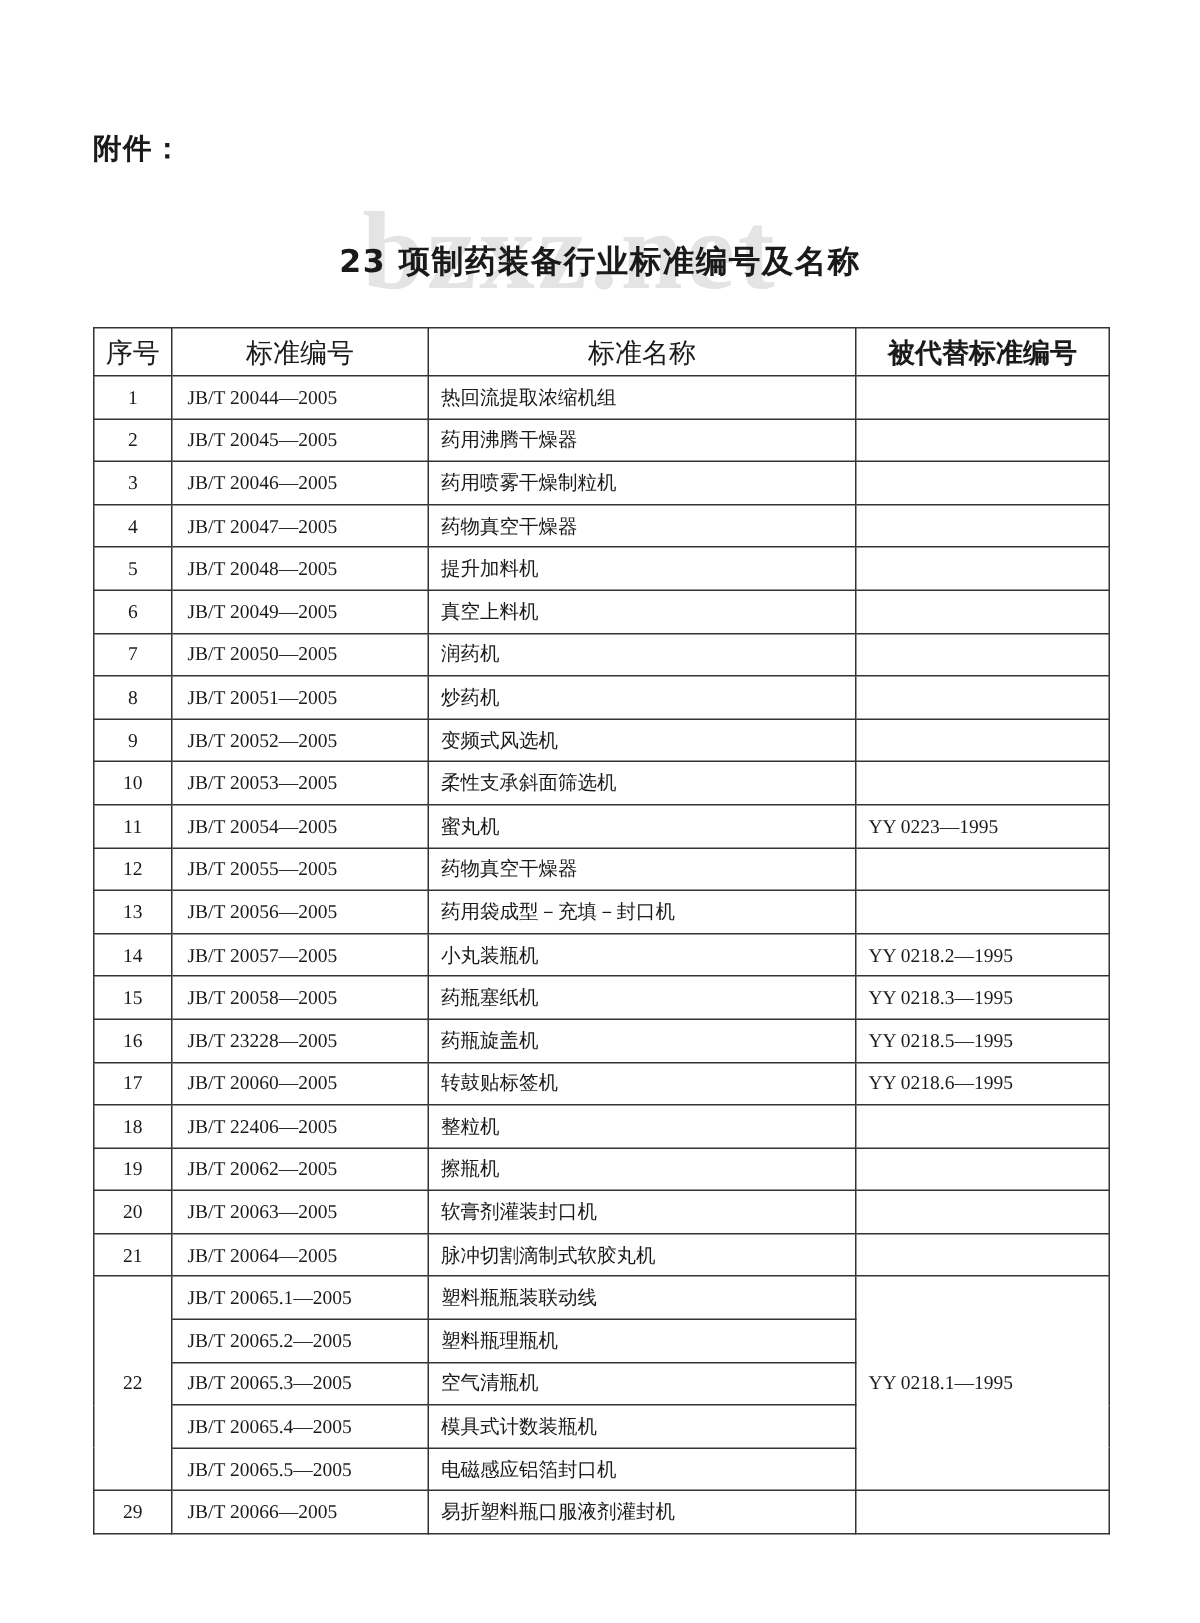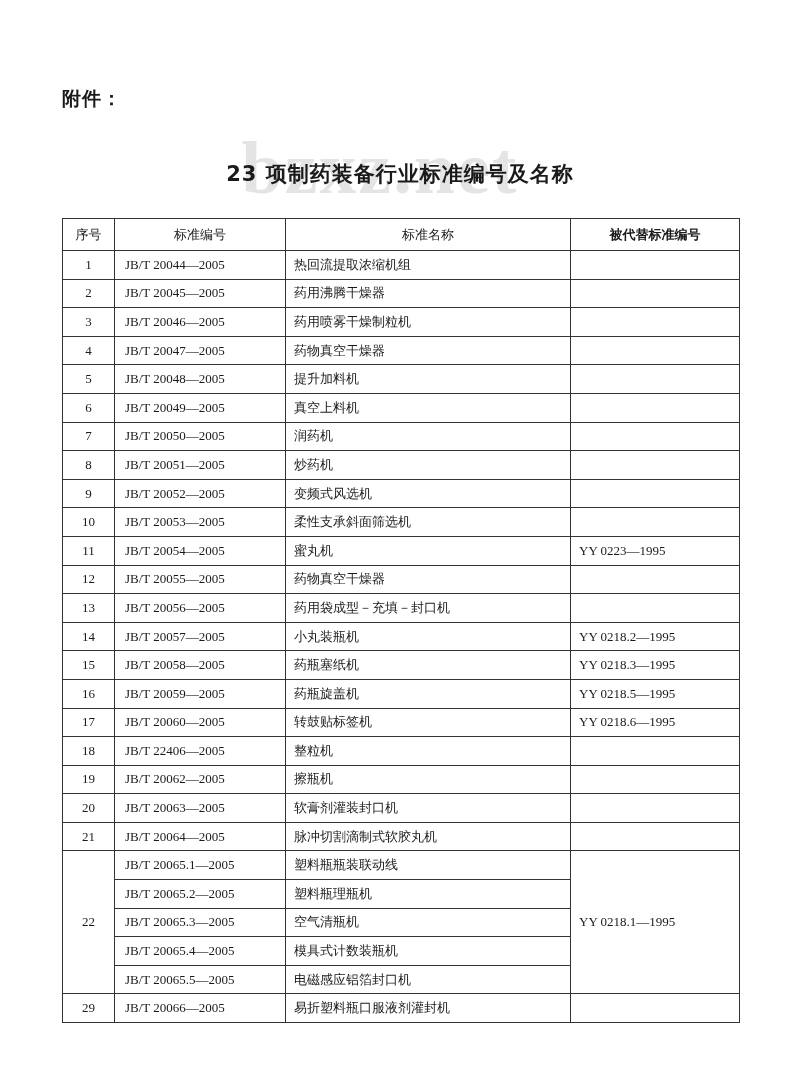--- a/index.html
+++ b/index.html
@@ -5,21 +5,21 @@
   html, body { margin:0; padding:0; }
   body { width:800px; height:1082px; background:#ffffff; position:relative; overflow:hidden;
          font-family:"DejaVu Serif", "Liberation Serif", serif; color:#1a1a1a; }
   .attach { position:absolute; left:62px; top:86px; font-size:19px; font-weight:bold; font-family:"DejaVu Sans", sans-serif; letter-spacing:1px; }
   .watermark { position:absolute; left:200px; top:128px; width:360px; height:80px; font-family:Liberation Serif, serif;
                font-weight:bold; font-size:74px; line-height:80px; color:#e4e4e4; letter-spacing:2px; text-align:center; }
   .title { position:absolute; left:0; width:800px; top:160px; text-align:center; font-size:21px; font-weight:bold;
            font-family:"DejaVu Sans", sans-serif; letter-spacing:1px; }
   table { position:absolute; left:62px; top:218px; width:677px; border-collapse:collapse; table-layout:fixed; font-size:13px; }
   td, th { border:1.5px solid #333; padding:0 6px; height:27.6px; white-space:nowrap; overflow:hidden; }
-  th { height:31px; font-weight:normal; font-size:13px; font-family:"DejaVu Sans", sans-serif; }
+  th { height:31px; font-weight:normal; font-size:18px; font-family:"DejaVu Sans", sans-serif; }
   th.rep { font-weight:bold; }
   td.num { text-align:center; font-family:"Liberation Serif", serif; }
   td.code { padding-left:10px; font-family:"Liberation Serif", serif; font-size:13px; }
   td.name { padding-left:8px; font-family:"DejaVu Sans", sans-serif; font-size:13px; }
   td.rep { padding-left:8px; font-family:"Liberation Serif", serif; font-size:13px; }
   col.c1 { width:52px; } col.c2 { width:171px; } col.c3 { width:285px; } col.c4 { width:169px; }
 </style>
 </head>
 <body>
 
@@ -128,21 +128,21 @@
         <td class="rep">YY 0218.2—1995</td>
       </tr>
       <tr>
         <td class="num">15</td>
         <td class="code">JB/T 20058—2005</td>
         <td class="name">药瓶塞纸机</td>
         <td class="rep">YY 0218.3—1995</td>
       </tr>
       <tr>
         <td class="num">16</td>
-        <td class="code">JB/T 20059—2005</td>
+        <td class="code">JB/T 23228—2005</td>
         <td class="name">药瓶旋盖机</td>
         <td class="rep">YY 0218.5—1995</td>
       </tr>
       <tr>
         <td class="num">17</td>
         <td class="code">JB/T 20060—2005</td>
         <td class="name">转鼓贴标签机</td>
         <td class="rep">YY 0218.6—1995</td>
       </tr>
       <tr>

